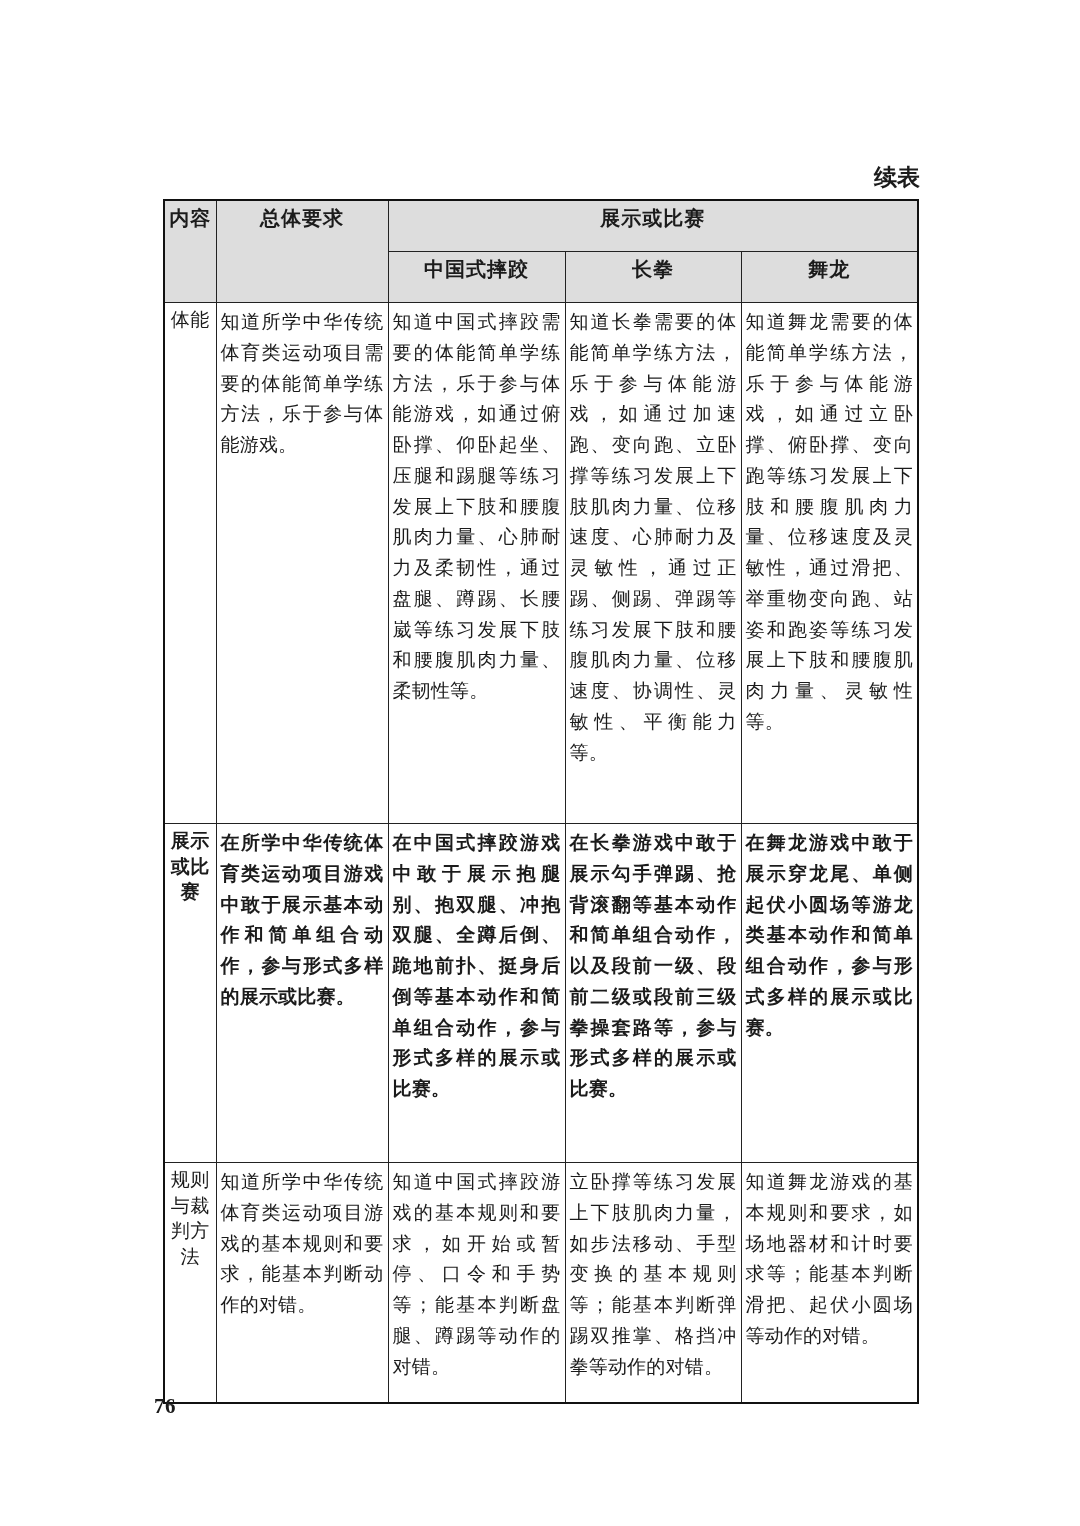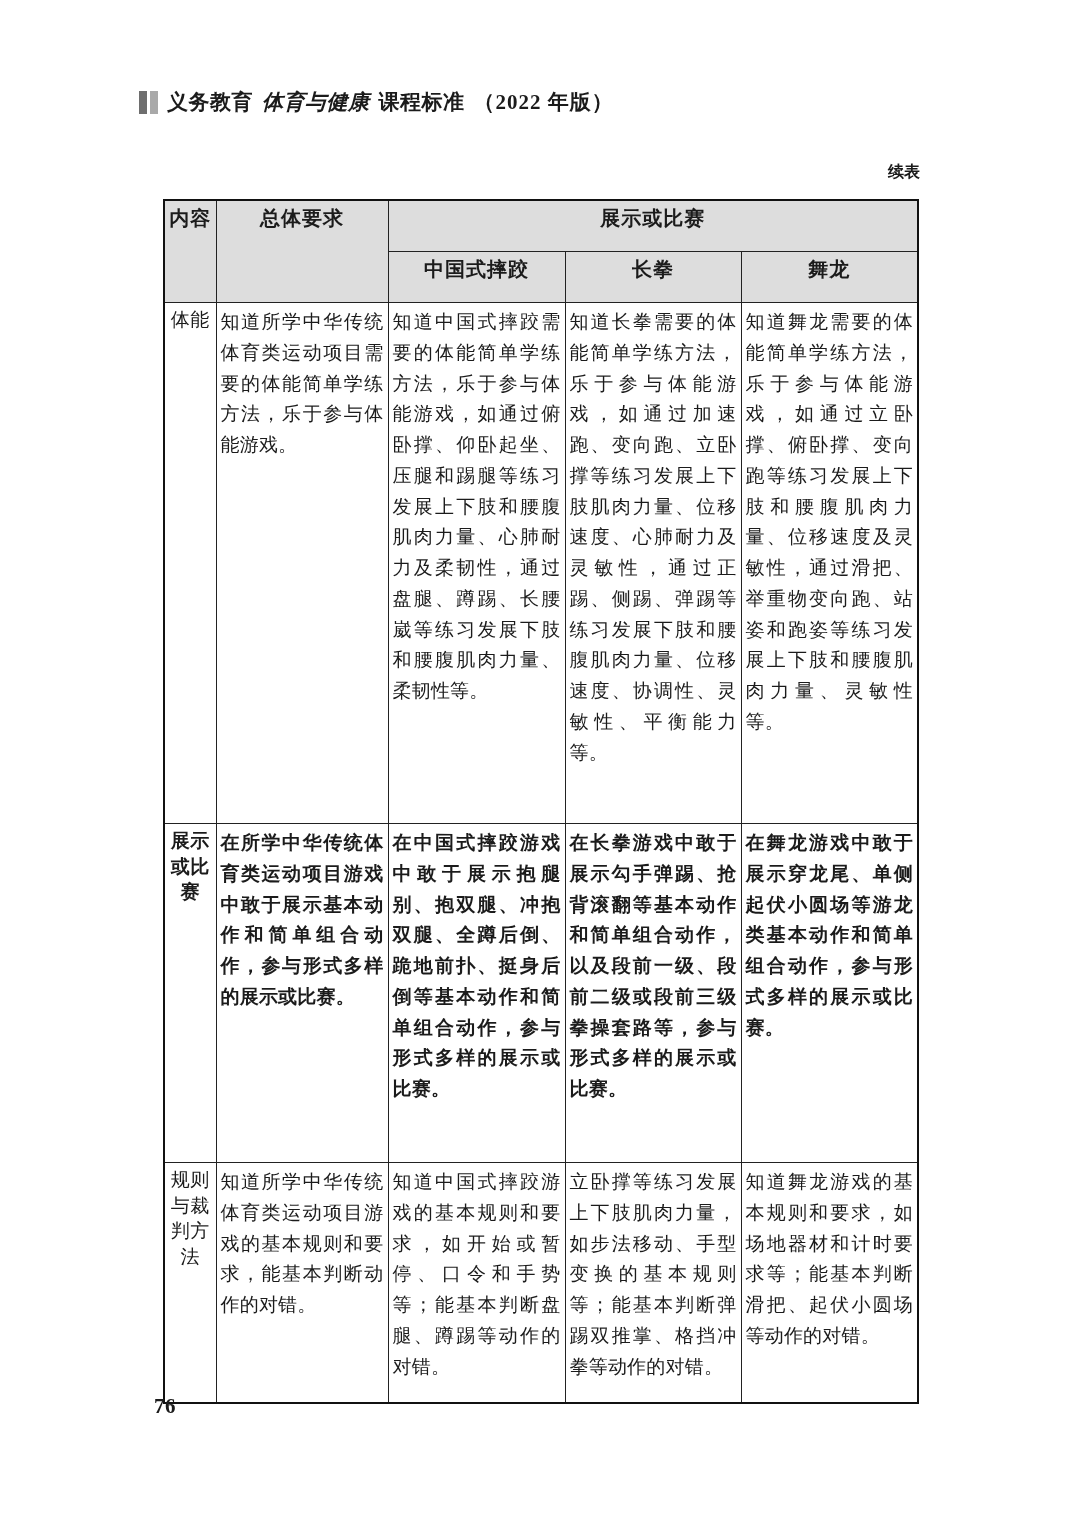--- a/index.html
+++ b/index.html
@@ -59,21 +59,21 @@
   .rh-paren {
     font-weight: bold;
     letter-spacing: 1px;
   }
 
   
   .continued {
     position: absolute;
     right: 160px;
     top: 162px;
-    font-size: 16px;
+    font-size: 23px;
     font-weight: bold;
   }
 
   
   .tbl-wrap {
     position: absolute;
     left: 163px;
     top: 199px;
     width: 754px;
   }
@@ -138,30 +138,20 @@
     font-size: 21px;
     font-weight: bold;
     letter-spacing: 0.5px;
   }
 </style>
 </head>
 <body>
 
 <div class="page">
 
-  <div class="running-head">
-    <span class="head-mark">
-        <i></i>
-        <i class="second"></i>
-      </span>
-    <span class="rh-text">义务教育</span>
-    <span class="rh-italic">体育与健康</span>
-    <span class="rh-text">课程标准</span>
-    <span class="rh-paren">（2022 年版）</span>
-  </div>
 
   <div class="continued">续表</div>
 
   <div class="tbl-wrap">
     <table class="std">
       <colgroup>
         <col class="c1">
           <col class="c2">
           <col class="c3">
           <col class="c4">

